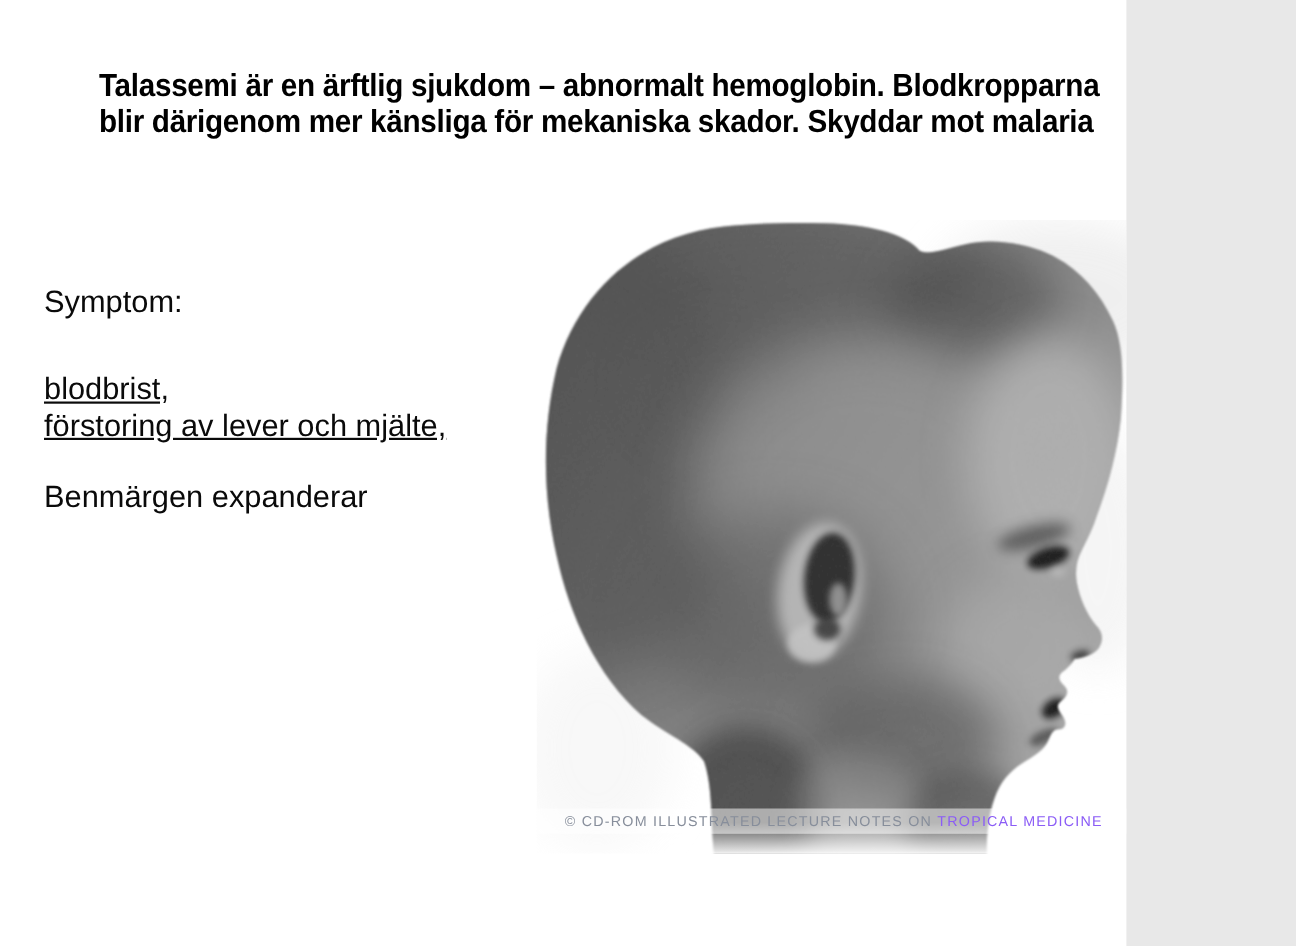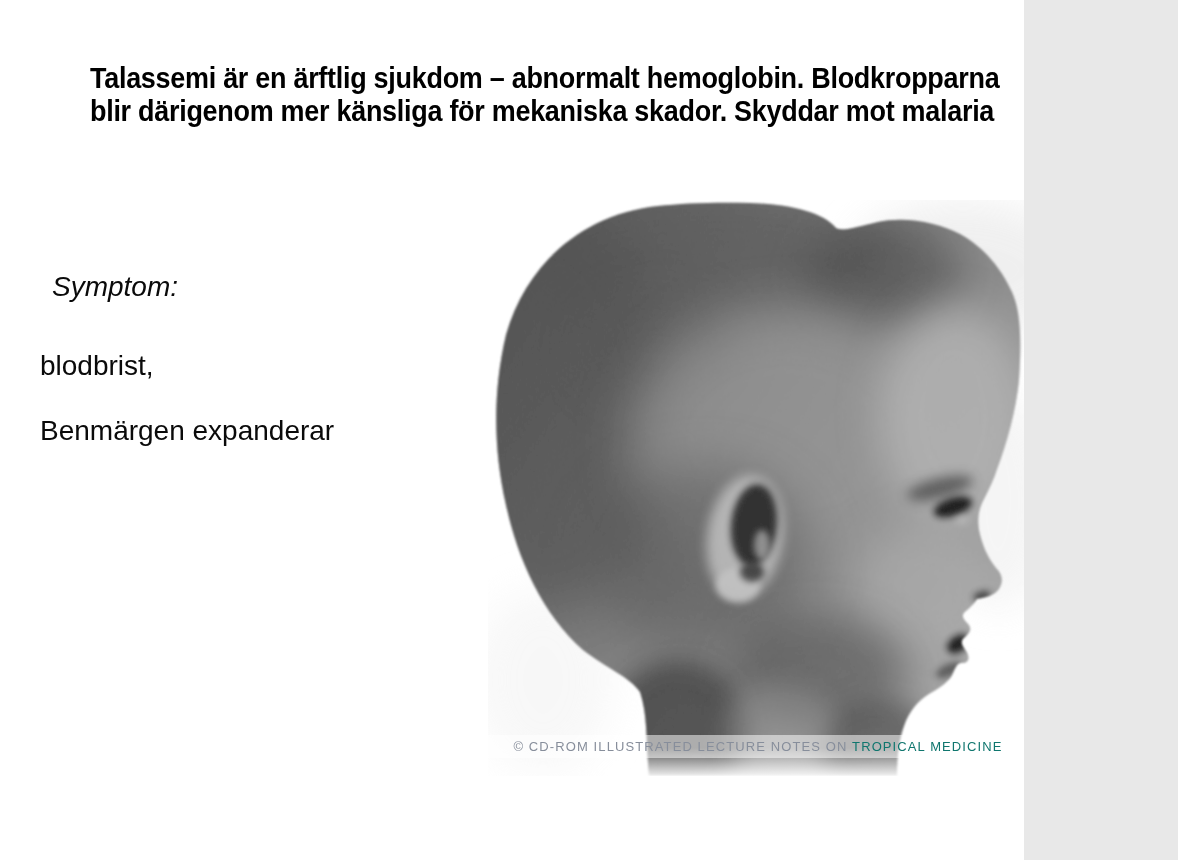--- a/index.html
+++ b/index.html
@@ -16,52 +16,53 @@
     font-size:29px;font-weight:bold;line-height:33px;
     letter-spacing:-0.3px;
     transform:scaleX(0.93);transform-origin:left top;
     color:#000;margin:0;
   }
   .title .tline{display:block;}
   .symptoms{
     position:absolute;left:40px;top:258px;width:430px;
     font-size:28px;line-height:33px;color:#0a0a0a;
   }
-  .symptoms .sym-heading{margin:12px;font-style:italic;}
-  .symptoms .sym-items{margin:46px 0 0 0;}
+  .symptoms .sym-heading{margin:0;}
+  .symptoms .sym-items{margin:46px 0 0 0;text-decoration:underline;}
   .symptoms .sym-items div{white-space:nowrap;}
   .symptoms .sym-note{margin:32px 0 13px 0;}
   .photo{
     position:absolute;left:488px;top:200px;width:540px;height:576px;margin:0;
   }
   .photo svg{position:absolute;left:0;top:0;}
   .caption-band{
     position:absolute;left:0;top:535px;width:540px;height:23px;
     background:rgba(255,255,255,0.52);
     display:flex;align-items:center;justify-content:center;
     font-size:13px;letter-spacing:1.1px;line-height:23px;
     white-space:nowrap;
   }
   .cap-main{color:#878e9b;}
-  .cap-hl{color:#0f766e;}
+  .cap-hl{color:#8b5cf6;}
 </style>
 </head>
 <body>
 
 <div class="slide">
 
   <h1 class="title">
     <span class="tline">Talassemi är en ärftlig sjukdom – abnormalt hemoglobin. Blodkropparna</span>
     <span class="tline">blir därigenom mer känsliga för mekaniska skador. Skyddar mot malaria</span>
   </h1>
 
   <div class="symptoms">
     <div class="sym-heading">Symptom:</div>
     <div class="sym-items">
       <div>blodbrist,</div>
+      <div>förstoring av lever och mjälte,</div>
     </div>
     <div class="sym-note">Benmärgen expanderar</div>
   </div>
 
   <figure class="photo">
     <svg width="540" height="576" viewBox="0 0 540 576" aria-hidden="true">
       <defs>
         <linearGradient id="base" x1="0" y1="0" x2="1" y2="0.75">
           <stop offset="0" stop-color="#565656"></stop>
           <stop offset="0.5" stop-color="#7d7d7d"></stop>

